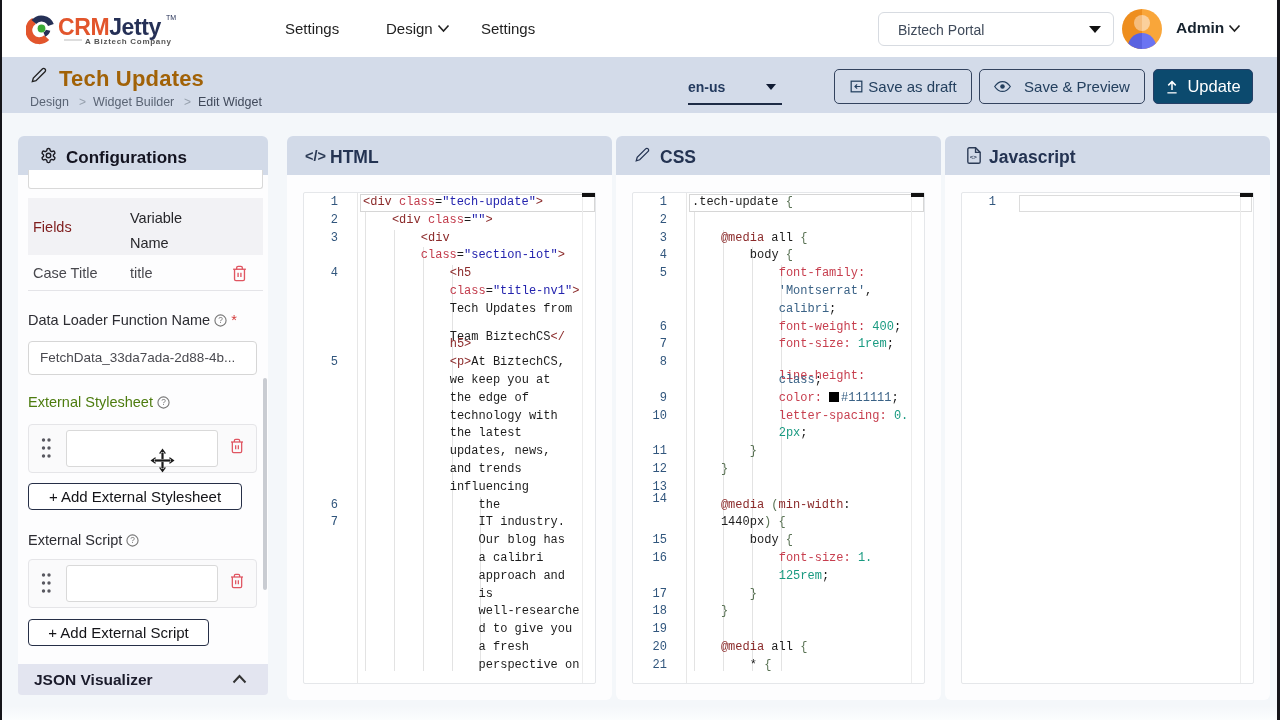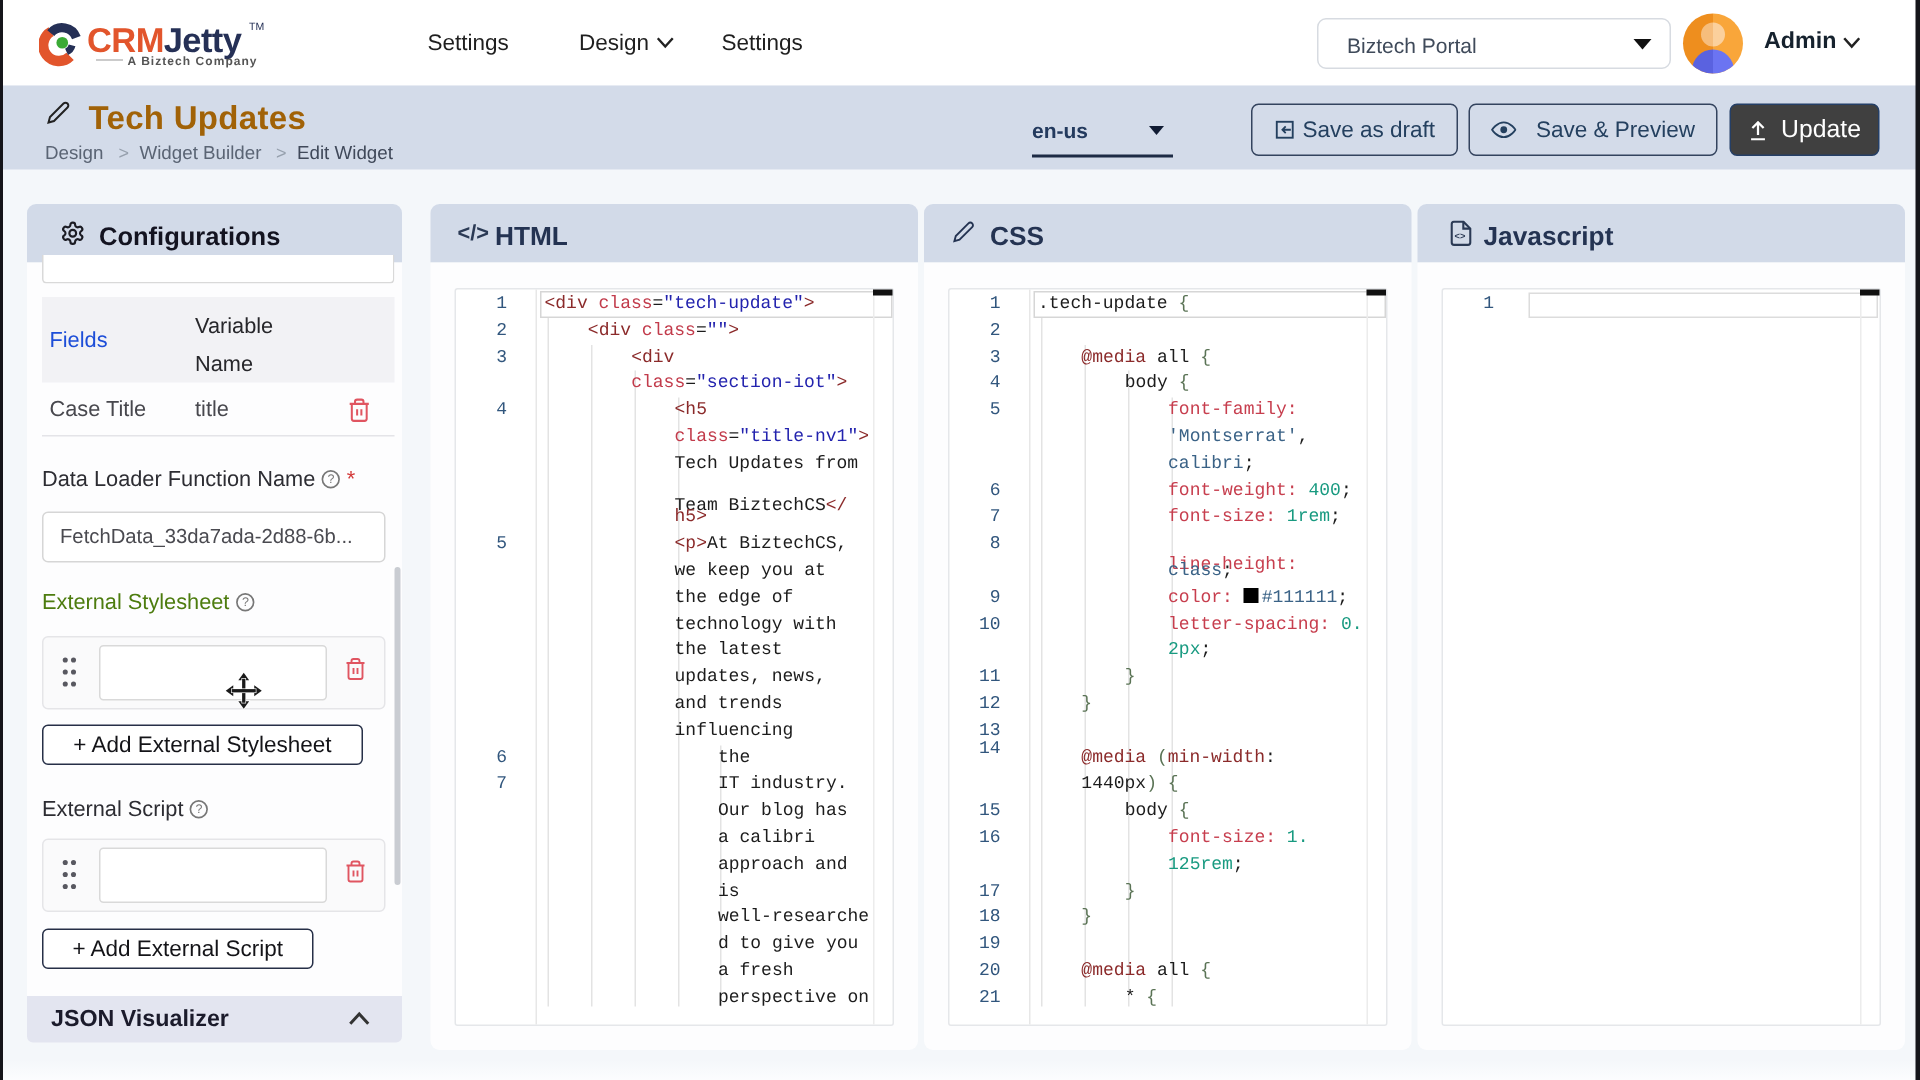--- a/index.html
+++ b/index.html
@@ -58,21 +58,21 @@
 <div class="abs" style="left:766px;top:84px;width:0;height:0;border-left:5.5px solid transparent;border-right:5.5px solid transparent;border-top:6.5px solid #101b33"></div>
 <div class="abs" style="left:688px;top:103px;width:94px;height:2px;background:#1d2b45"></div>
 <div class="btn" style="left:834px;top:69px;width:138px;height:35px"><svg width="15" height="15" viewBox="0 0 24 24" style="margin-right:4px">
       <rect x="3.5" y="3.5" width="17" height="17" fill="none" stroke="#24405f" stroke-width="2"></rect>
       <path d="M18.5 12H9.5M13 8.5 9.5 12l3.5 3.5" fill="none" stroke="#24405f" stroke-width="1.9"></path>
     </svg>Save as draft</div>
 <div class="btn" style="left:979px;top:69px;width:166px;height:35px"><svg width="17" height="13" viewBox="0 0 24 17" style="margin-right:13px">
       <path d="M1 8.5 S5.5 1.5 12 1.5 S23 8.5 23 8.5 S18.5 15.5 12 15.5 S1 8.5 1 8.5z" fill="none" stroke="#24405f" stroke-width="1.7"></path>
       <circle cx="12" cy="8.5" r="3.2" fill="#24405f"></circle>
     </svg>Save &amp; Preview</div>
-<div class="btn" style="left:1153px;top:69px;width:100px;height:35px;background:#404040;border-color:#253f66;color:#fff;font-size:16.5px"><svg width="14" height="15" viewBox="0 0 24 26" style="margin-right:8px">
+<div class="btn" style="left:1153px;top:69px;width:100px;height:35px;background:#0c4a6e;border-color:#253f66;color:#fff;font-size:16.5px"><svg width="14" height="15" viewBox="0 0 24 26" style="margin-right:8px">
       <path d="M12 19V5M5.5 11 12 4.5 18.5 11" fill="none" stroke="#fff" stroke-width="2.6"></path>
       <path d="M4 24h16" stroke="#fff" stroke-width="2.2"></path>
     </svg>Update</div>
 <div class="hdrstrip" style="left:18px;width:250px"></div>
 <div class="hdrstrip" style="left:287px;width:325px"></div>
 <div class="hdrstrip" style="left:616px;width:325px"></div>
 <div class="hdrstrip" style="left:945px;width:325px"></div>
 <div class="abs" style="left:18px;top:175px;width:250px;height:489px;background:#fdfdfe"></div>
 <div class="abs" style="left:287px;top:175px;width:325px;height:525px;background:#fdfdfe;border-radius:0 0 6px 6px"></div>
 <div class="abs" style="left:616px;top:175px;width:325px;height:525px;background:#fdfdfe;border-radius:0 0 6px 6px"></div>
@@ -91,39 +91,39 @@
   </svg>
 <div class="abs hdrtxt" style="left:660px;top:147px;font-size:17.5px">CSS</div>
 <svg class="abs" style="left:966px;top:147px" width="16" height="17" viewBox="0 0 20 22">
     <path d="M12 1H4a2 2 0 0 0-2 2v16a2 2 0 0 0 2 2h12a2 2 0 0 0 2-2V7z" fill="none" stroke="#2b3a55" stroke-width="1.8"></path>
     <path d="M12 1v6h6" fill="none" stroke="#2b3a55" stroke-width="1.8"></path>
     <text x="4.5" y="16" font-size="8" font-weight="bold" fill="#2b3a55" font-family="Liberation Sans">&lt;&gt;</text>
   </svg>
 <div class="abs hdrtxt" style="left:989px;top:147px;font-size:17.5px">Javascript</div>
 <div class="abs" style="left:28px;top:170px;width:235px;height:19px;border:1px solid #d9d9d9;border-top:none;border-radius:0 0 3px 3px;background:#fff"></div>
 <div class="abs" style="left:28px;top:198px;width:235px;height:57px;background:#f2f2f5"></div>
-<div class="abs" style="left:33px;top:219px;font-size:14.5px;color:#1d4ed8">Fields</div>
+<div class="abs" style="left:33px;top:219px;font-size:14.5px;color:#7f1d1d">Fields</div>
 <div class="abs" style="left:130px;top:206px;font-size:14.5px;color:#27272b;line-height:25px">Variable<br>Name</div>
 <div class="abs" style="left:28px;top:255px;width:235px;height:36px;border-bottom:1px solid #e4e4e8"></div>
 <div class="abs" style="left:33px;top:265px;font-size:14.5px;color:#48484e">Case Title</div>
 <div class="abs" style="left:130px;top:265px;font-size:14.5px;color:#48484e">title</div>
 <div class="abs" style="left:231px;top:265px"><svg width="17" height="17" viewBox="0 0 24 24">
       <g fill="none" stroke="#e05561" stroke-width="1.9">
         <path d="M3 6h18"></path>
         <path d="M19 6v14a2 2 0 0 1-2 2H7a2 2 0 0 1-2-2V6"></path>
         <path d="M8 6V4a2 2 0 0 1 2-2h4a2 2 0 0 1 2 2v2"></path>
         <path d="M10 11v6M14 11v6"></path>
       </g>
     </svg></div>
 <div class="abs" style="left:28px;top:312px;font-size:14.5px;color:#2d2d33">Data Loader Function Name <svg width="13" height="13" viewBox="0 0 14 14" style="vertical-align:-2px">
       <circle cx="7" cy="7" r="6" fill="none" stroke="#777" stroke-width="1.2"></circle>
       <text x="4.6" y="10" font-size="9" fill="#777" font-family="Liberation Sans">?</text>
     </svg><span style="color:#d33a3a"> *</span></div>
 <div class="abs" style="left:28px;top:341px;width:229px;height:34px;border:1px solid #d6d6d6;border-radius:4px;background:#fff"></div>
-<div class="abs" style="left:40px;top:350px;font-size:13.5px;color:#4a4a50">FetchData_33da7ada-2d88-6b...</div>
+<div class="abs" style="left:40px;top:350px;font-size:13.5px;color:#4a4a50">FetchData_33da7ada-2d88-4b...</div>
 <div class="abs" style="left:28px;top:394px;font-size:14.5px;color:#4d7c0f">External Stylesheet <svg width="13" height="13" viewBox="0 0 14 14" style="vertical-align:-2px">
       <circle cx="7" cy="7" r="6" fill="none" stroke="#777" stroke-width="1.2"></circle>
       <text x="4.6" y="10" font-size="9" fill="#777" font-family="Liberation Sans">?</text>
     </svg></div>
 <div class="abs" style="left:28px;top:424px;width:229px;height:49px;background:#fafafb;border:1px solid #e5e5e8;border-radius:4px"></div>
 <div class="abs" style="left:41px;top:437px"><svg width="10" height="22" viewBox="0 0 10 22">
       <g fill="#585860">
         <circle cx="2.5" cy="3" r="1.7"></circle>
         <circle cx="8" cy="3" r="1.7"></circle>
         <circle cx="2.5" cy="11" r="1.7"></circle>

